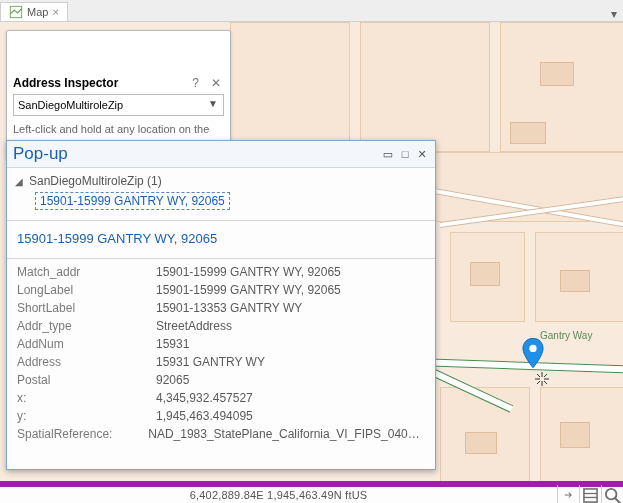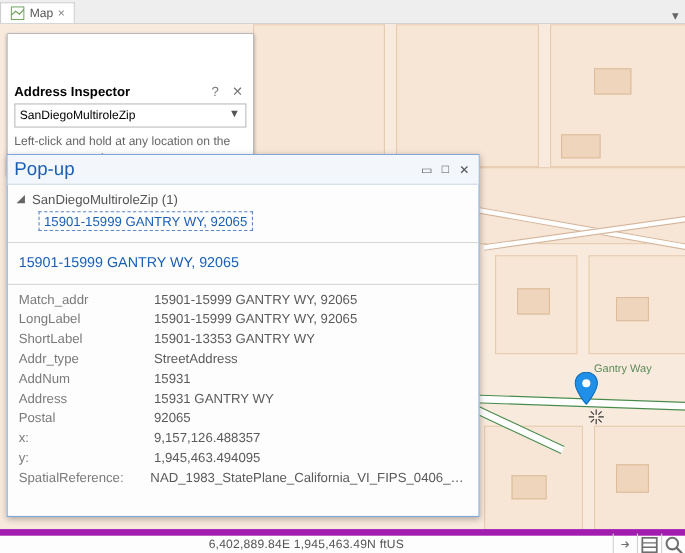--- a/index.html
+++ b/index.html
@@ -56,21 +56,21 @@
   .popup-tree { padding: 6px 8px 4px 8px; font-size: 12px; color: #555; }
   .tree-row { display: flex; align-items: center; gap: 4px; }
   .tree-caret { color: #666; font-size: 10px; width: 10px; display:inline-block; }
   .tree-child { margin: 4px 0 2px 20px; }
   .selected-item { border: 1px dashed #5a86c5; padding: 1px 4px; color: #1a5fb4; display: inline-block; }
 
   .popup-divider { height: 1px; background: #d6d6d6; margin: 4px 0; }
 
   .popup-feature-title { color: #1a5fb4; font-size: 13px; padding: 6px 10px 8px 10px; }
   .popup-fields { padding: 0 10px 6px 10px; overflow: hidden; flex: 1; }
-  .field-row { display: flex; gap: 8px; padding: 2px 0; font-size: 12px; }
+  .field-row { display: flex; gap: 24px; padding: 2px 0; font-size: 12px; }
   .field-label { width: 115px; color: #7a7a7a; }
   .field-value { color: #5a5a5a; white-space: nowrap; overflow: hidden; text-overflow: ellipsis; }
 
   
   .statusbar {
     position: absolute; left: 0; right: 0; bottom: 0; height: 22px;
     background: #fdfdfd; border-top: 6px solid #a21caf;
     display: flex; align-items: center; font-size: 11px; color: #555;
   }
   .status-coords { flex: 1; text-align: center; letter-spacing: .2px; }
@@ -213,21 +213,21 @@
     <div class="field-row">
         <div class="field-label">Address</div>
         <div class="field-value">15931 GANTRY WY</div>
       </div>
     <div class="field-row">
         <div class="field-label">Postal</div>
         <div class="field-value">92065</div>
       </div>
     <div class="field-row">
         <div class="field-label">x:</div>
-        <div class="field-value">9,157,126.488357</div>
+        <div class="field-value">4,345,932.457527</div>
       </div>
     <div class="field-row">
         <div class="field-label">y:</div>
         <div class="field-value">1,945,463.494095</div>
       </div>
     <div class="field-row">
         <div class="field-label">SpatialReference:</div>
         <div class="field-value">NAD_1983_StatePlane_California_VI_FIPS_0406_Feet</div>
       </div>
   </div>

